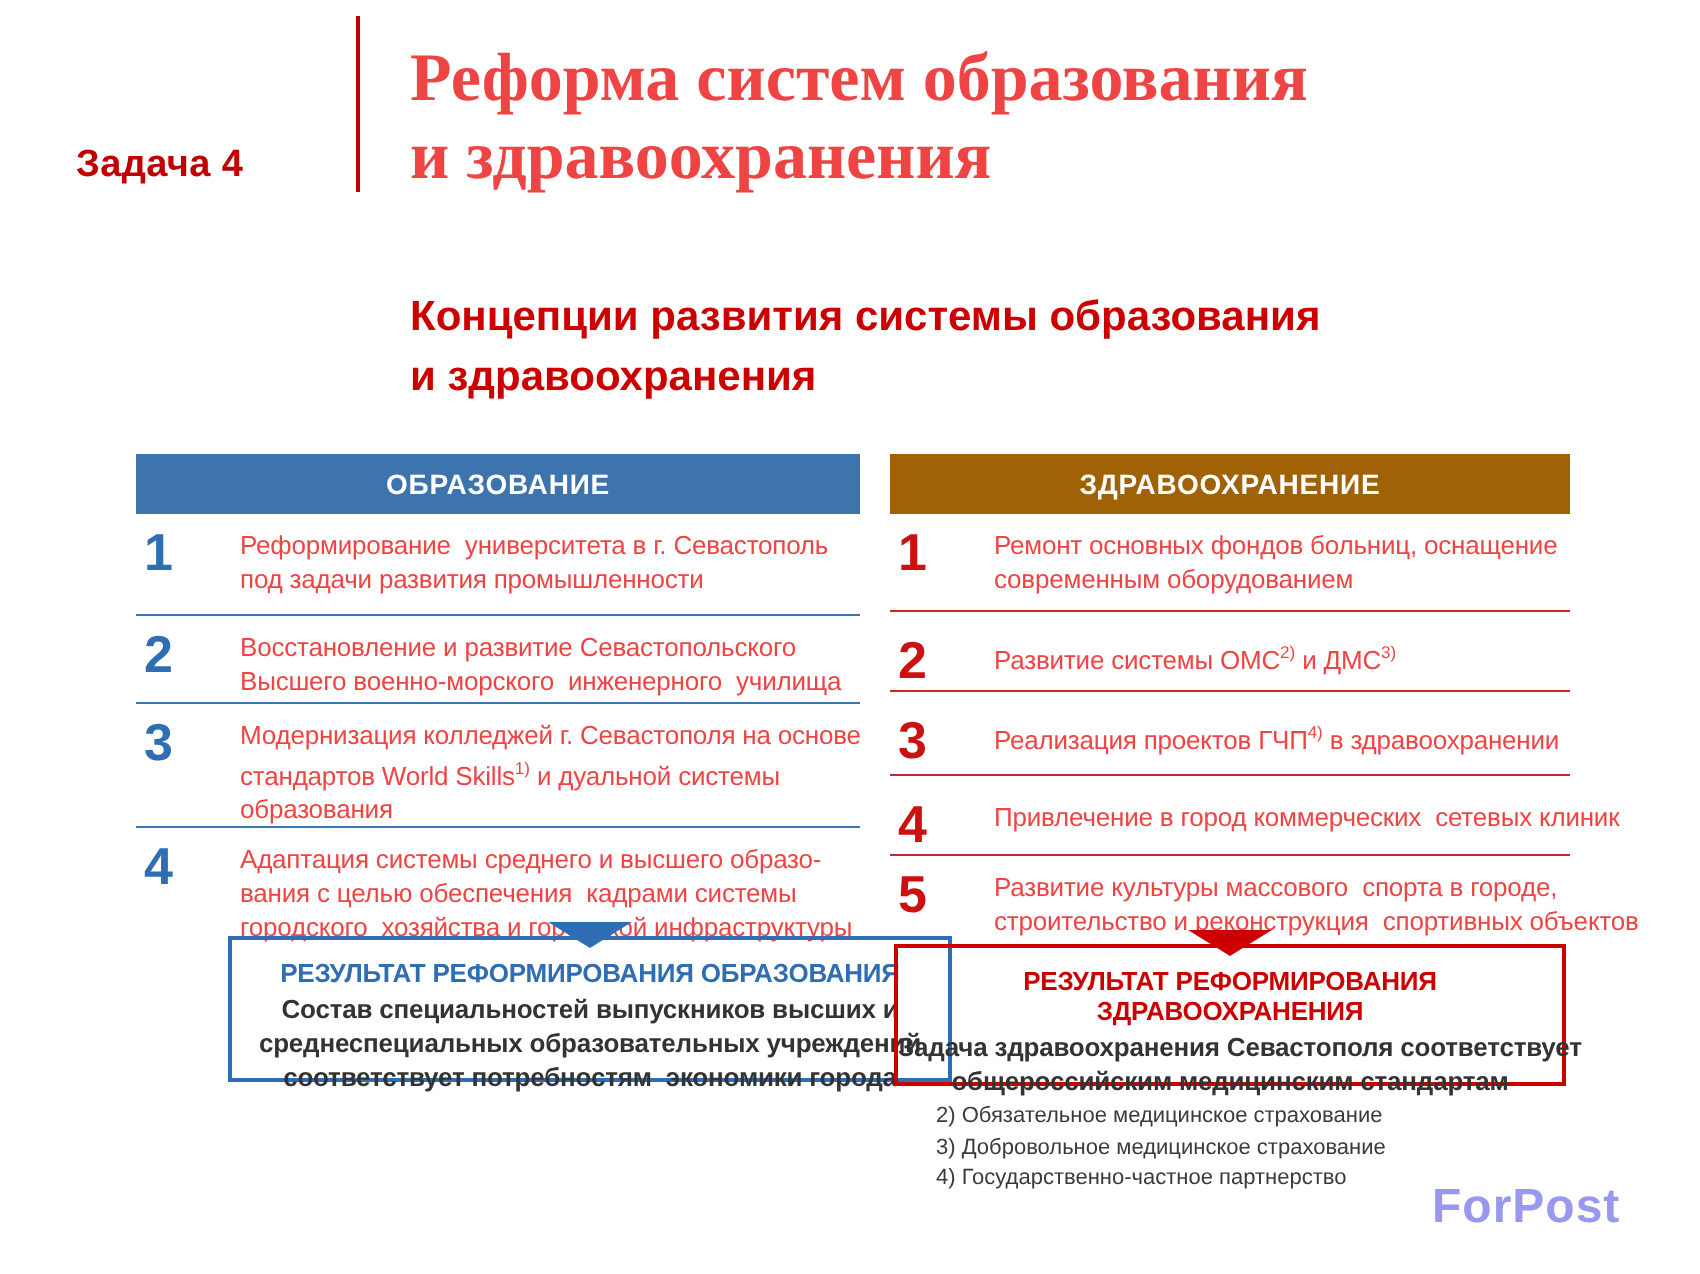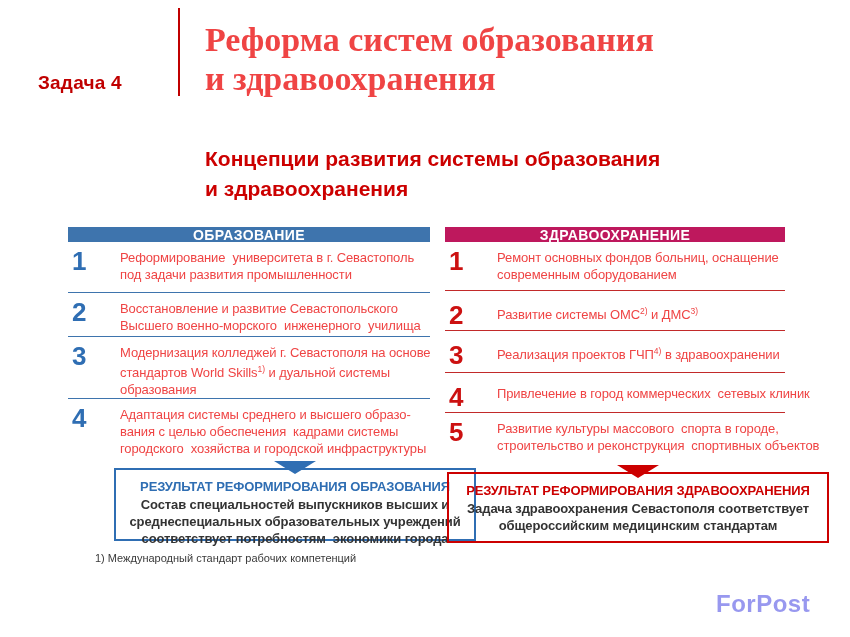--- a/index.html
+++ b/index.html
@@ -20,46 +20,46 @@
   }
   .subtitle{
     position:absolute;left:205px;top:144px;font-size:21px;font-weight:bold;
     color:#CC0000;line-height:30px;white-space:pre;
   }
   
   .column{position:absolute;top:227px;}
   .col-edu{left:68px;width:362px;}
   .col-health{left:445px;width:340px;}
   .col-header{
-    height:15px;display:flex;align-items:center;justify-content:center;
+    height:30px;display:flex;align-items:center;justify-content:center;
     color:#ffffff;font-size:14px;font-weight:bold;letter-spacing:0.4px;
   }
   .edu-header{background:#3E74AD;}
-  .health-header{background:#be185d;}
+  .health-header{background:#a16207;}
   .row{display:flex;align-items:flex-start;box-sizing:border-box;padding-top:7px;}
   .row.single{padding-top:12px;}
   .col-edu .row{border-bottom:1px solid #3E74AD;}
   .col-edu .row.last{border-bottom:none;}
   .col-health .row{border-bottom:1px solid #C22A2A;}
   .col-health .row.last{border-bottom:none;}
   .h51{min-height:51px;} .h44{min-height:44px;} .h59{min-height:59px;} .h57{min-height:57px;}
   .h49{min-height:49px;} .h40{min-height:40px;} .h42{min-height:42px;} .h47{min-height:47px;}
   .num{
     flex:0 0 28px;margin:0 8px 0 4px;font-size:26px;font-weight:bold;line-height:24px;
   }
   .edu-num{color:#2F6EB3;}
   .health-num{color:#CC1111;}
   .item-text{
     font-size:13px;line-height:17px;color:#ef4444;letter-spacing:-0.1px;white-space:pre;margin-left:12px;
   }
   .item-text sup{font-size:8.5px;letter-spacing:0;}
   
   .result-box{position:absolute;box-sizing:border-box;text-align:center;}
   .edu-box{left:68px;top:468px;width:362px;height:73px;border:2px solid #2F6EB3;margin-left:46px;}
-  .health-box{left:447px;top:472px;width:382px;height:71px;border:2px solid #CC0000;}
+  .health-box{left:447px;top:472px;width:336px;height:71px;border:2px solid #CC0000;}
   .arrow{
     position:absolute;top:-9px;left:50%;transform:translateX(-50%);
     width:0;height:0;border-left:21px solid transparent;border-right:21px solid transparent;
   }
   .edu-arrow{border-top:13px solid #2F6EB3;}
   .health-arrow{border-top:13px solid #CC0000;}
   .result-title{font-size:13px;font-weight:bold;margin-top:9px;letter-spacing:-0.1px;}
   .edu-box .result-title{color:#2F6EB3;}
   .health-box .result-title{color:#CC0000;}
   .result-body{
@@ -160,18 +160,22 @@
 соответствует потребностям  экономики города</div>
   </div>
 
   <div class="result-box health-box">
     <div class="arrow health-arrow"></div>
     <div class="result-title">РЕЗУЛЬТАТ РЕФОРМИРОВАНИЯ ЗДРАВООХРАНЕНИЯ</div>
     <div class="result-body">Задача здравоохранения Севастополя соответствует
 общероссийским медицинским стандартам</div>
   </div>
 
-  <div class="footnote fn-edu">1) Международный стандарт рабочих компетенций</div>
 
+  <div class="footnote fn-health">
+    <div>2) Обязательное медицинское страхование</div>
+    <div>3) Добровольное  медицинское страхование</div>
+    <div>4) Государственно-частное партнерство</div>
+  </div>
 
   <div class="logo">ForPost</div>
 
 </div>
 
 </body></html>

